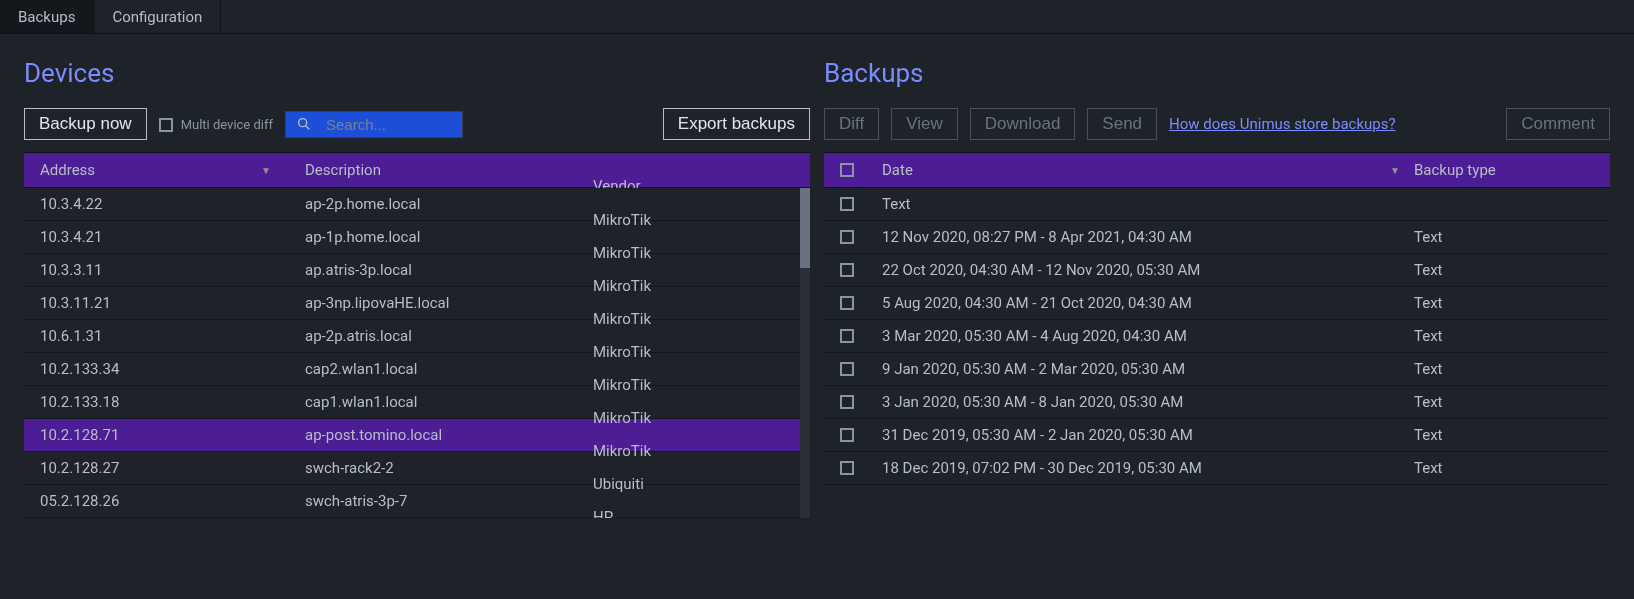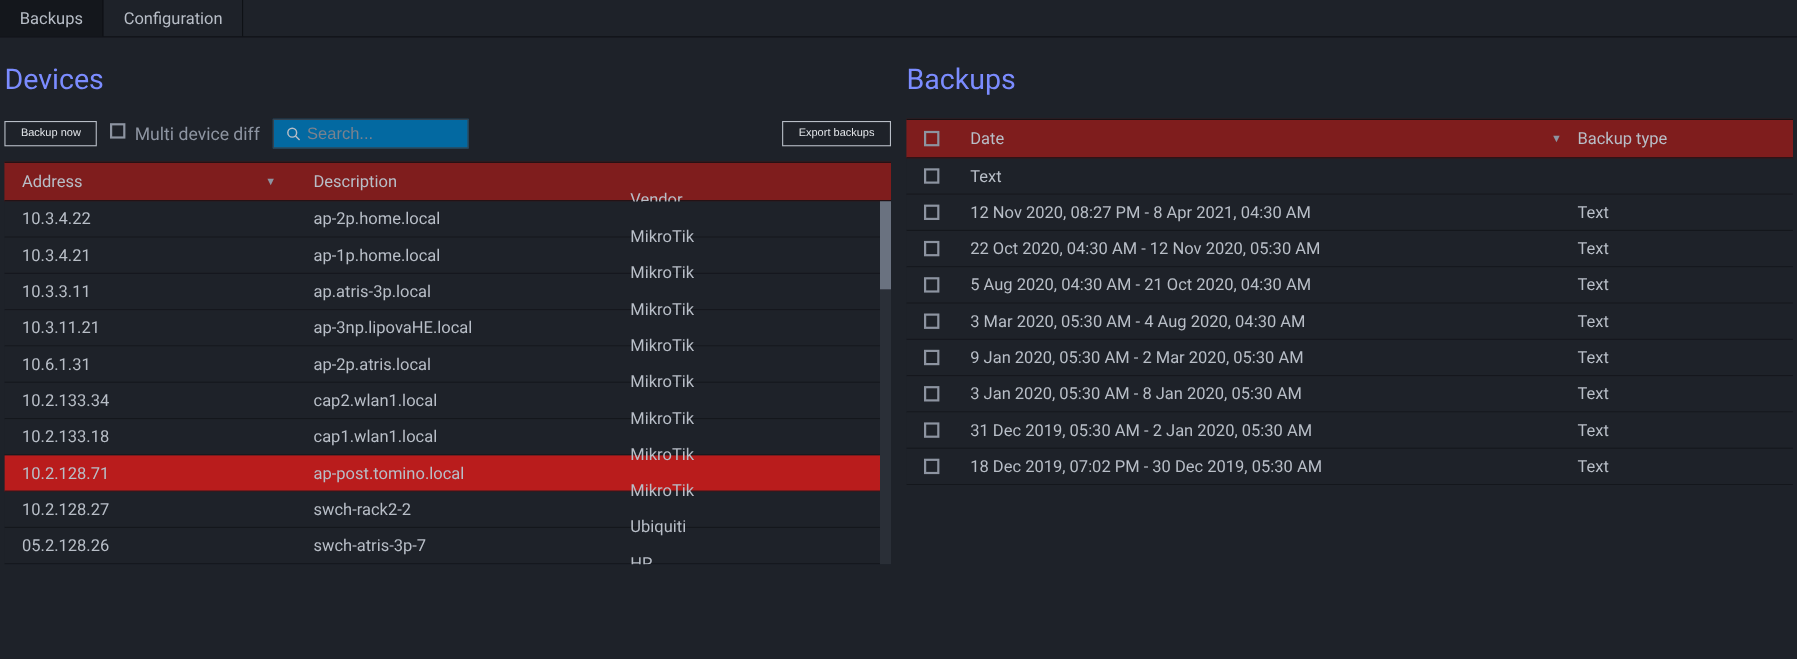--- a/index.html
+++ b/index.html
@@ -25,21 +25,21 @@
     cursor: pointer;
     font-size: 15px;
     border-right: 1px solid #0e1115;
   }
   .tab.active {
     background: #14171c;
   }
   
   .main {
     display: flex;
-    padding: 0 4px;
+    padding: 0 24px;
     gap: 14px;
   }
   .col {
     flex: 1 1 0;
     min-width: 0;
   }
   .section-title {
     color: #7b8cff;
     font-size: 26px;
     font-weight: 400;
@@ -50,49 +50,49 @@
     display: flex;
     align-items: center;
     gap: 12px;
     padding-bottom: 12px;
   }
   .btn {
     border: 1px solid #b8bec7;
     background: transparent;
     color: #e3e6ea;
     padding: 5px 14px;
-    font-size: 10px;
+    font-size: 17px;
     cursor: pointer;
   }
   .btn.disabled {
     color: #6a7280;
     border-color: #4a515c;
     cursor: default;
   }
   .btn.right { margin-left: auto; }
   .check-label {
     display: flex;
-    align-items: flex-start;
+    align-items: flex-end;
     gap: 8px;
     color: #8d94a1;
-    font-size: 16px;
+    font-size: 13px;
   }
   .checkbox-square {
     width: 14px;
     height: 14px;
     border: 2px solid #8d94a1;
     display: inline-block;
   }
   .search-wrap {
     display: flex;
     align-items: center;
     border: 1px solid #3a4049;
-    background: #0369a1;
+    background: #1d4ed8;
     padding: 4px 10px;
-    gap: 4px;
+    gap: 14px;
     width: 178px;
   }
   .search-wrap input {
     background: transparent;
     border: none;
     outline: none;
     color: #b8bec7;
     font-size: 15px;
     width: 100%;
   }
@@ -108,33 +108,33 @@
   .table-wrap {
     position: relative;
   }
   .thead, .trow {
     display: flex;
     align-items: center;
     height: 33px;
     padding: 0 16px;
   }
   .thead {
-    background: #7f1d1d;
+    background: #4c1d95;
     border-top: 1px solid #0e1115;
     border-bottom: 1px solid #0e1115;
     color: #b8bec7;
     height: 36px;
   }
   .trow {
     background: #1e2229;
     border-bottom: 1px solid #14171c;
     color: #b8bec7;
     align-items: center;
   }
-  .trow.selected { background: #b91c1c; }
+  .trow.selected { background: #4c1d95; }
   
   .dc-addr { width: 245px; }
   .dc-desc { width: 288px; margin-left: 20px; }
   .dc-vend { flex: 1; margin-top: 32px; }
   .sort-ind {
     margin-left: auto;
     margin-right: 14px;
     font-size: 10px;
     color: #8d94a1;
   }
@@ -254,20 +254,28 @@
         </div>
       <div class="scroll-track">
         <div class="scroll-thumb" style="top:0;height:80px;"></div>
       </div>
     </div>
   </div>
 
   <div class="col">
     <div class="section-title">Backups</div>
 
+    <div class="toolbar">
+      <button class="btn disabled">Diff</button>
+      <button class="btn disabled">View</button>
+      <button class="btn disabled">Download</button>
+      <button class="btn disabled">Send</button>
+      <a class="link">How does Unimus store backups?</a>
+      <button class="btn disabled right">Comment</button>
+    </div>
 
     <div class="table-wrap">
       <div class="thead">
         <div class="bc-chk">
           <span class="checkbox-square"></span>
         </div>
         <div class="bc-date">
           <span>Date</span>
           <span class="sort-ind">▼</span>
         </div>

